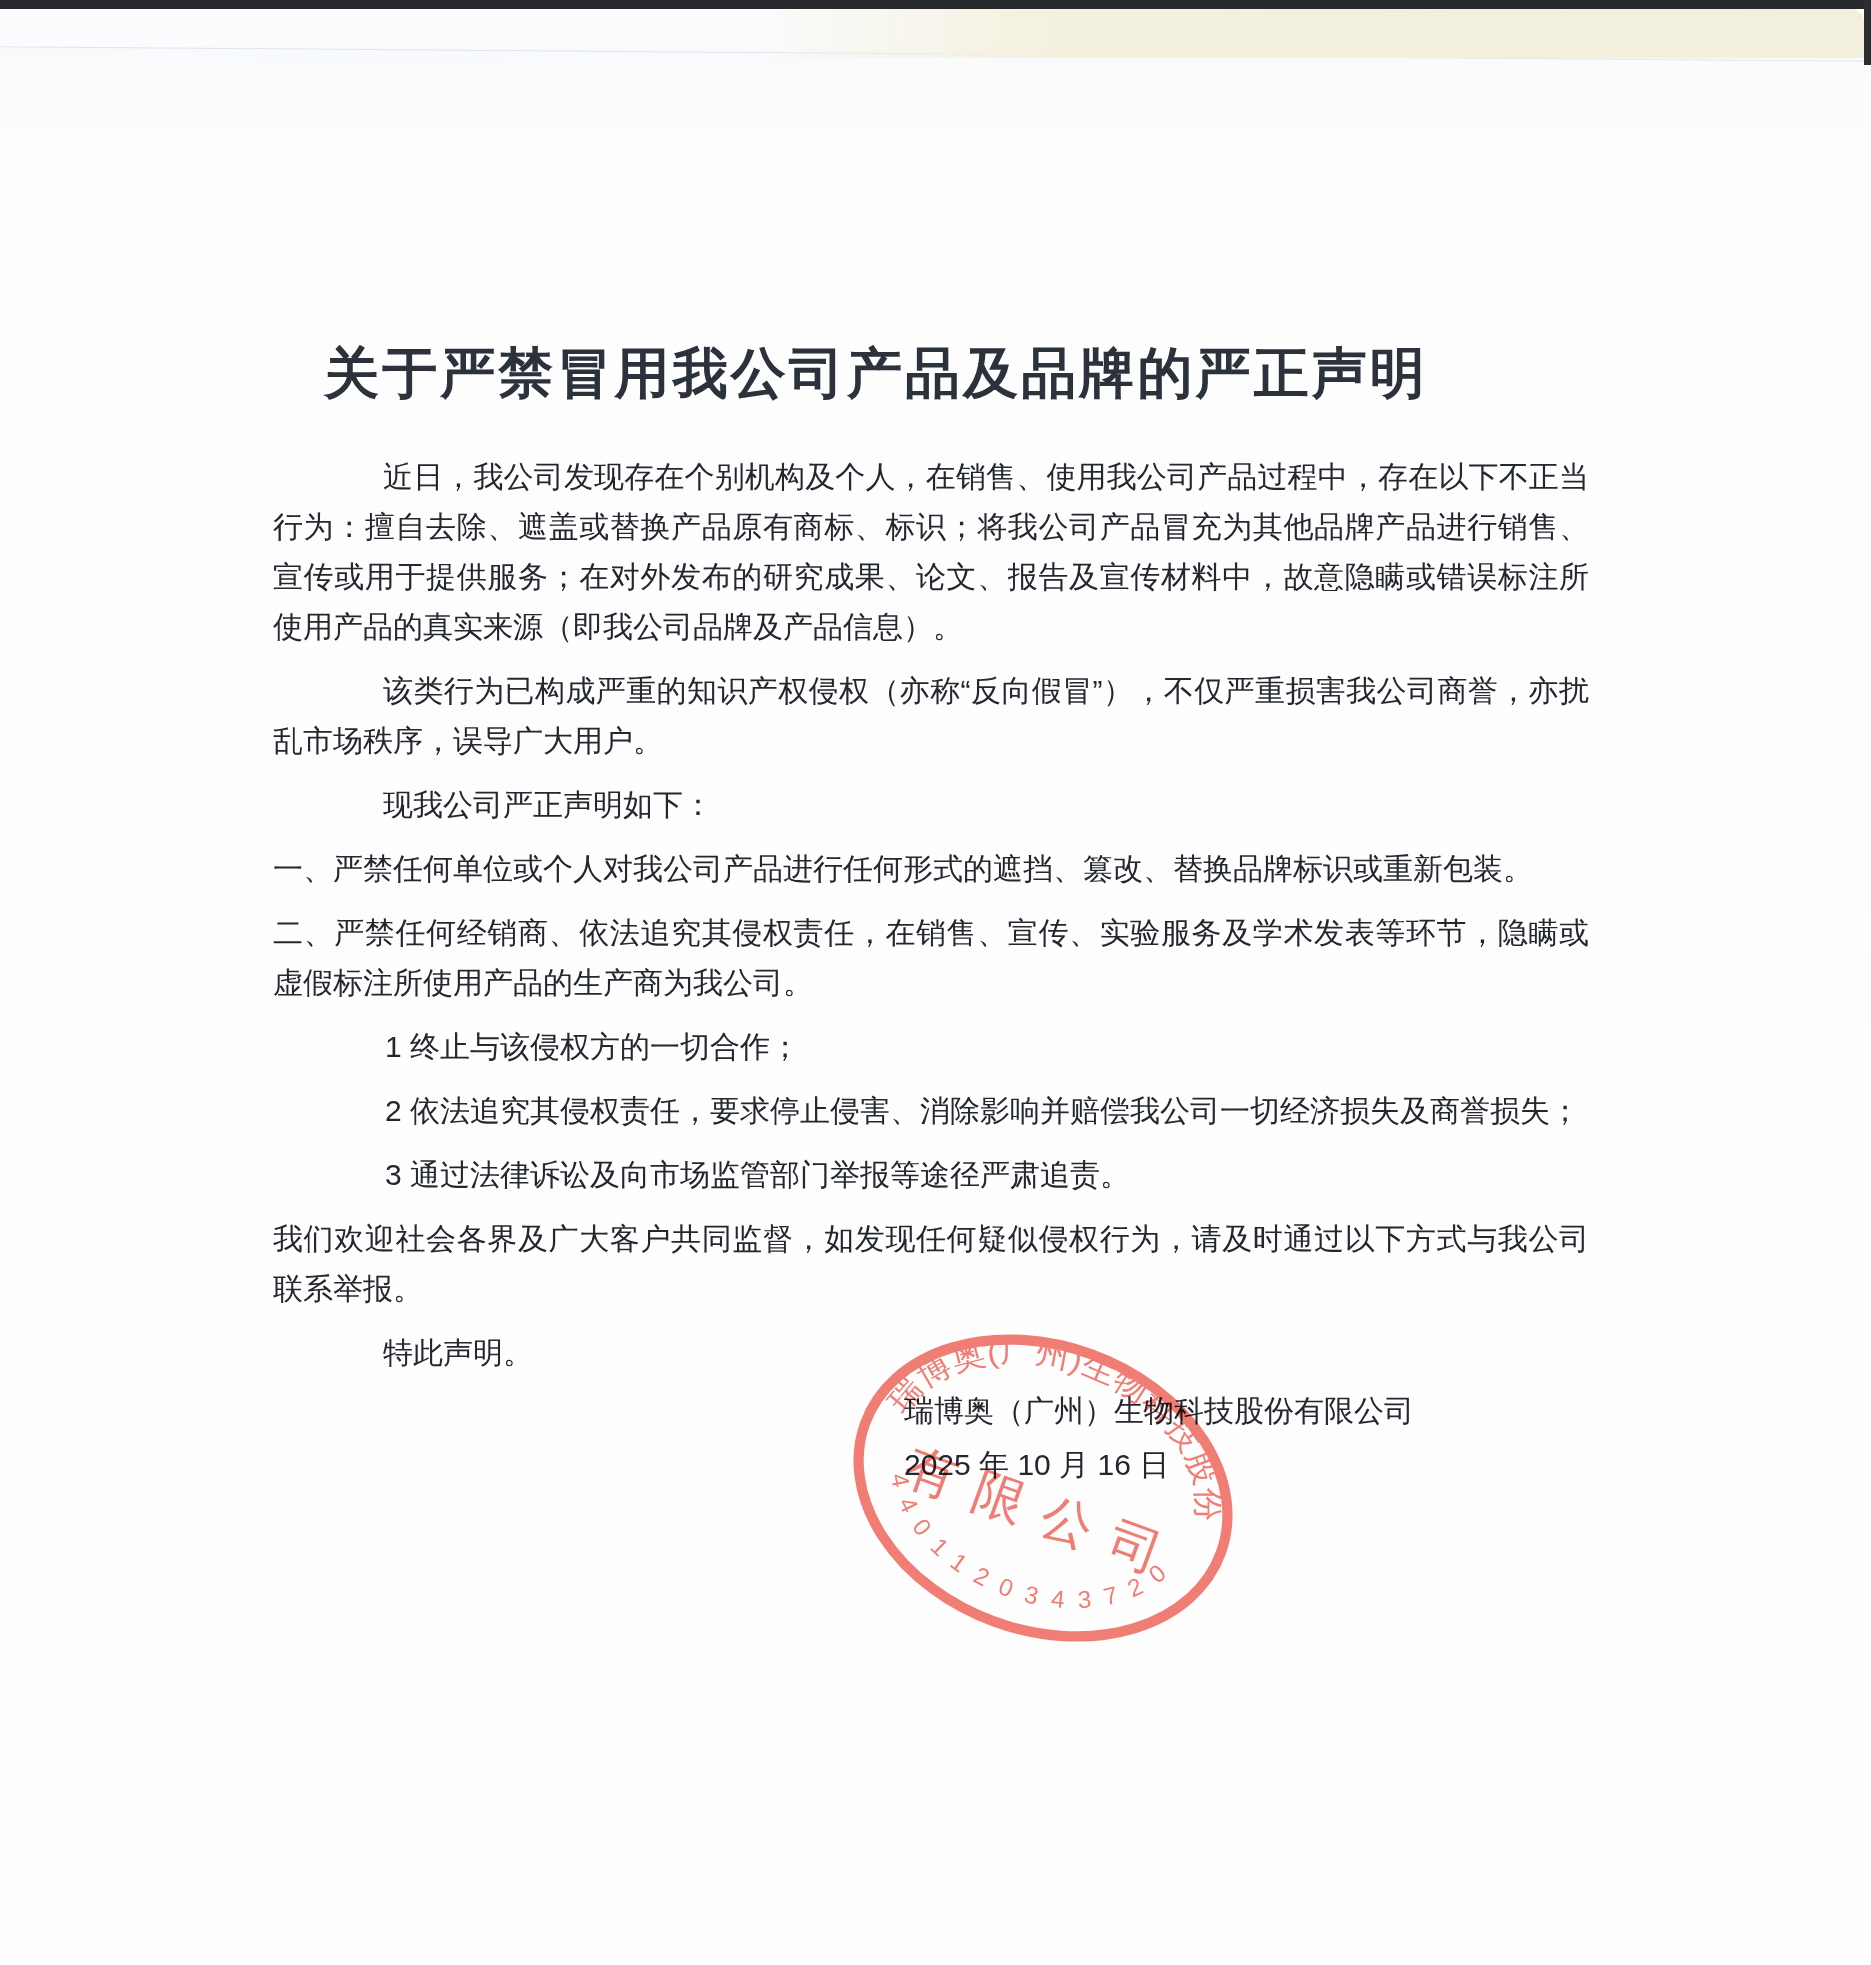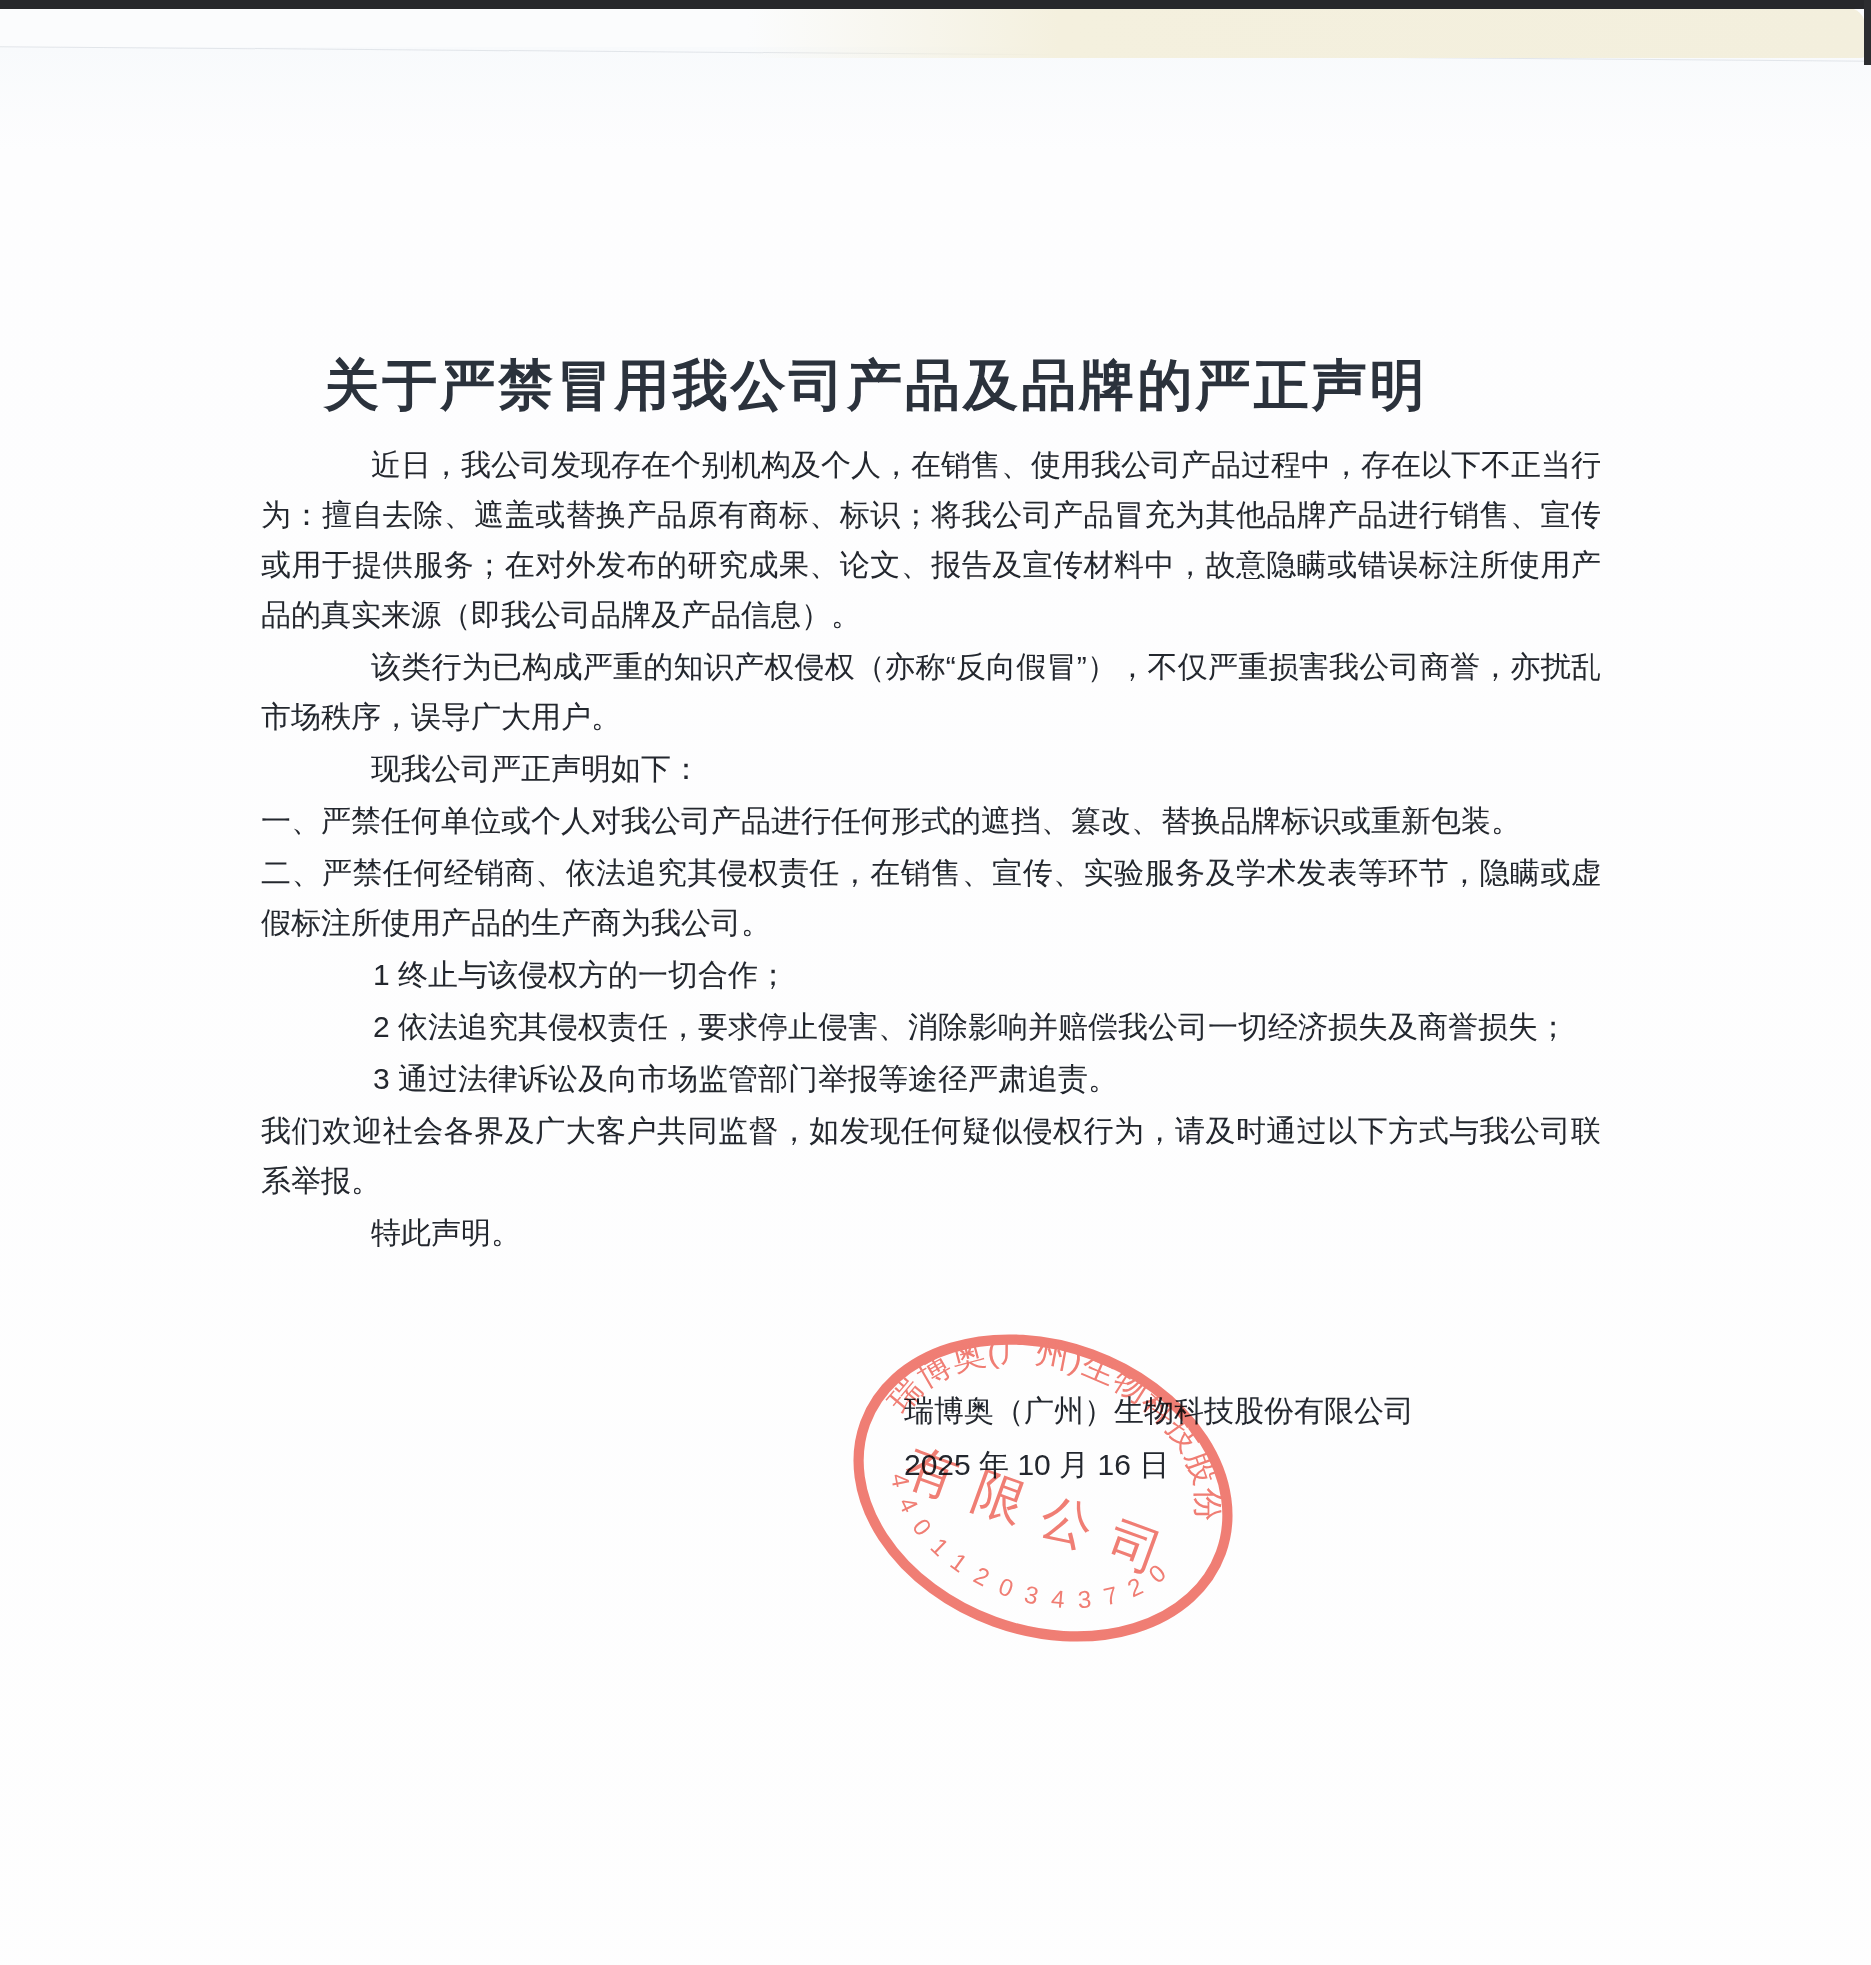--- a/index.html
+++ b/index.html
@@ -30,29 +30,29 @@
   }
   .paper{
     position:absolute;left:0;top:47px;right:0;bottom:0;
     background:linear-gradient(180deg,#f8fafc 0%,#fdfdfe 4%,#fefefe 100%);
     z-index:0;
   }
   
   .doc-title{
     position:absolute;left:0;top:337px;width:1752px;
     text-align:center;font-size:55px;letter-spacing:3.1px;
-    font-weight:600;color:#2b323c;z-index:10;margin-top:12px;
+    font-weight:600;color:#2b323c;z-index:10;
   }
   .doc-body{
     position:absolute;left:259px;top:438px;width:1344px;
     font-size:30px;line-height:50px;color:#23272e;
     text-align:justify;text-justify:inter-character;
     z-index:10;
   }
-  .doc-body p{margin:2px;}
+  .doc-body p{margin:14px;}
   .doc-body p.ind{text-indent:110px;}
   .doc-body p.ind2{text-indent:112px;}
   
   .sig-block{
     position:absolute;left:904px;top:1386px;width:692px;
     text-align:left;color:#23272e;z-index:10;
   }
   .sig-company{font-size:30px;line-height:50px;}
   .sig-date{font-size:30px;line-height:50px;margin-top:4px;}
   

